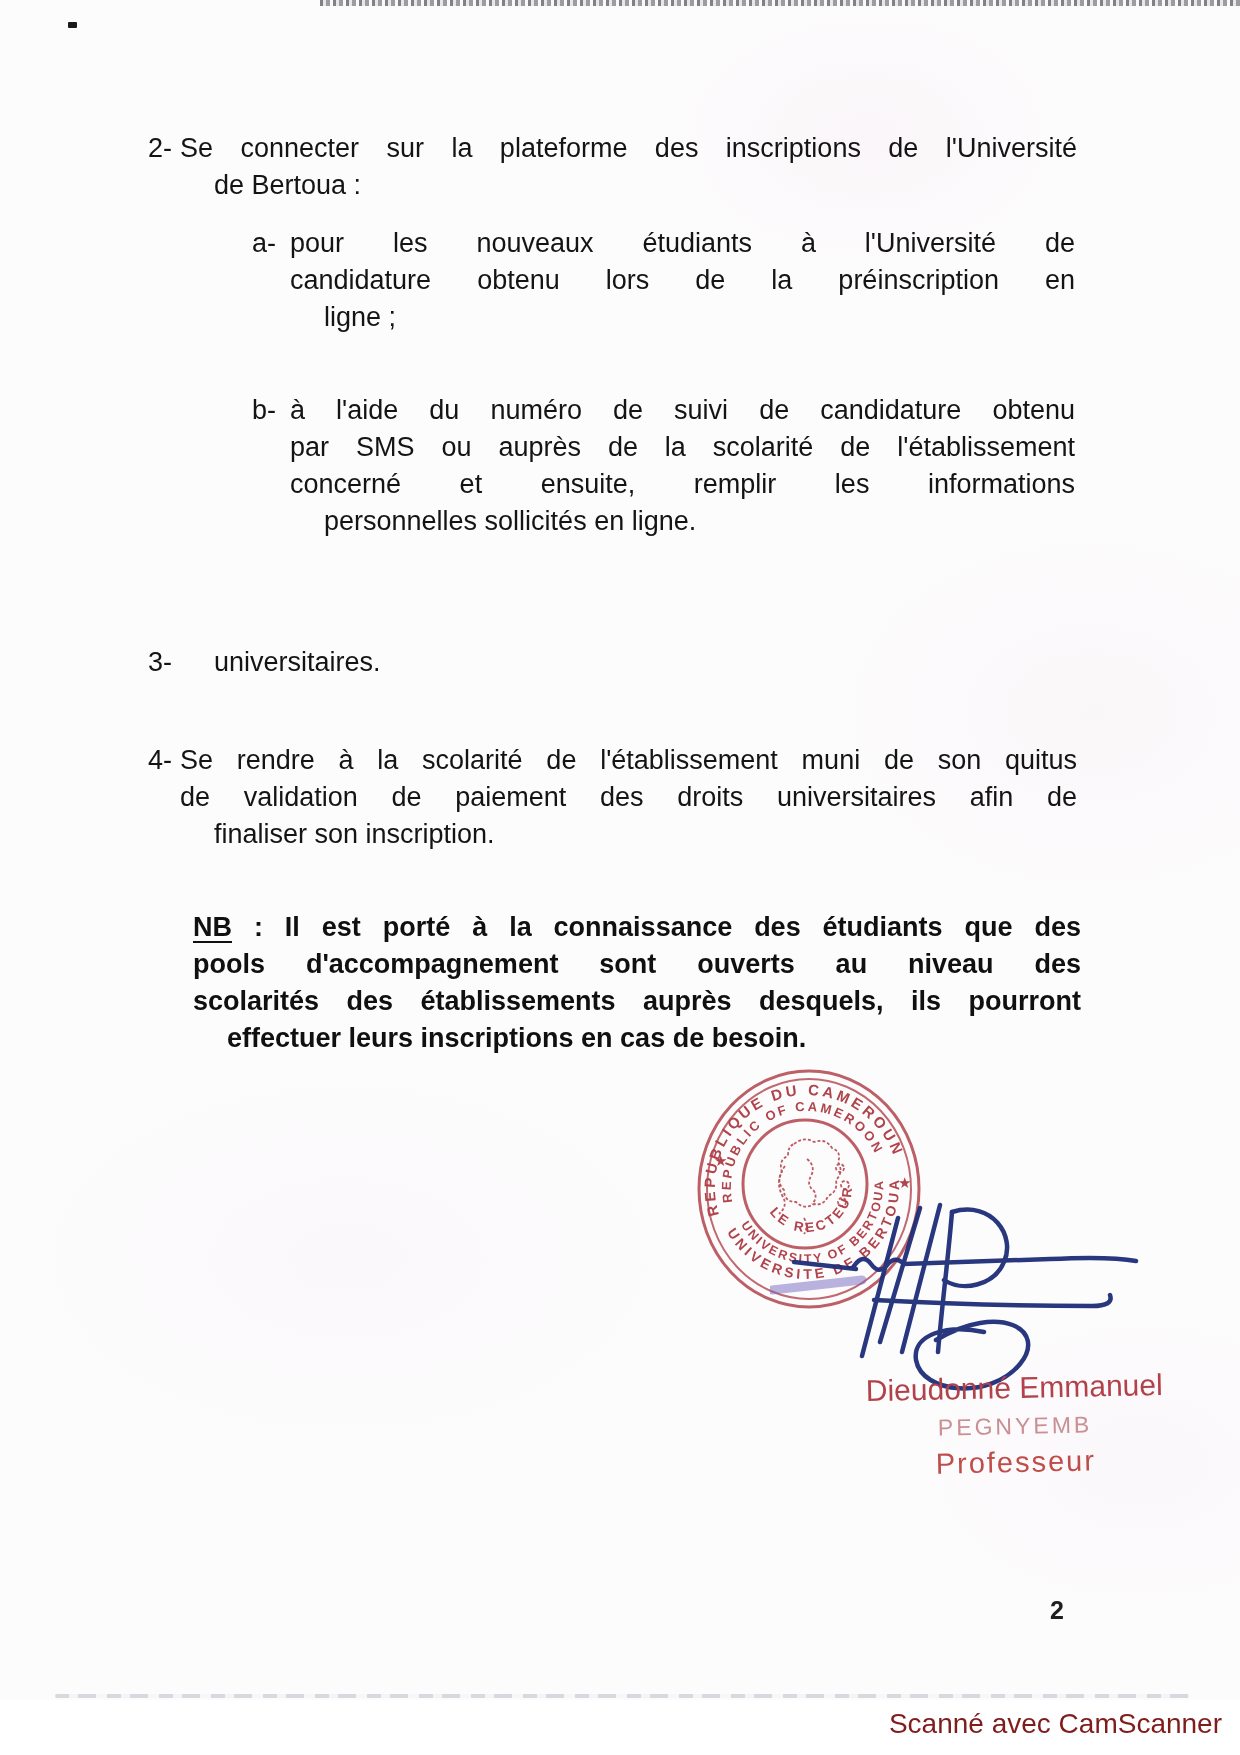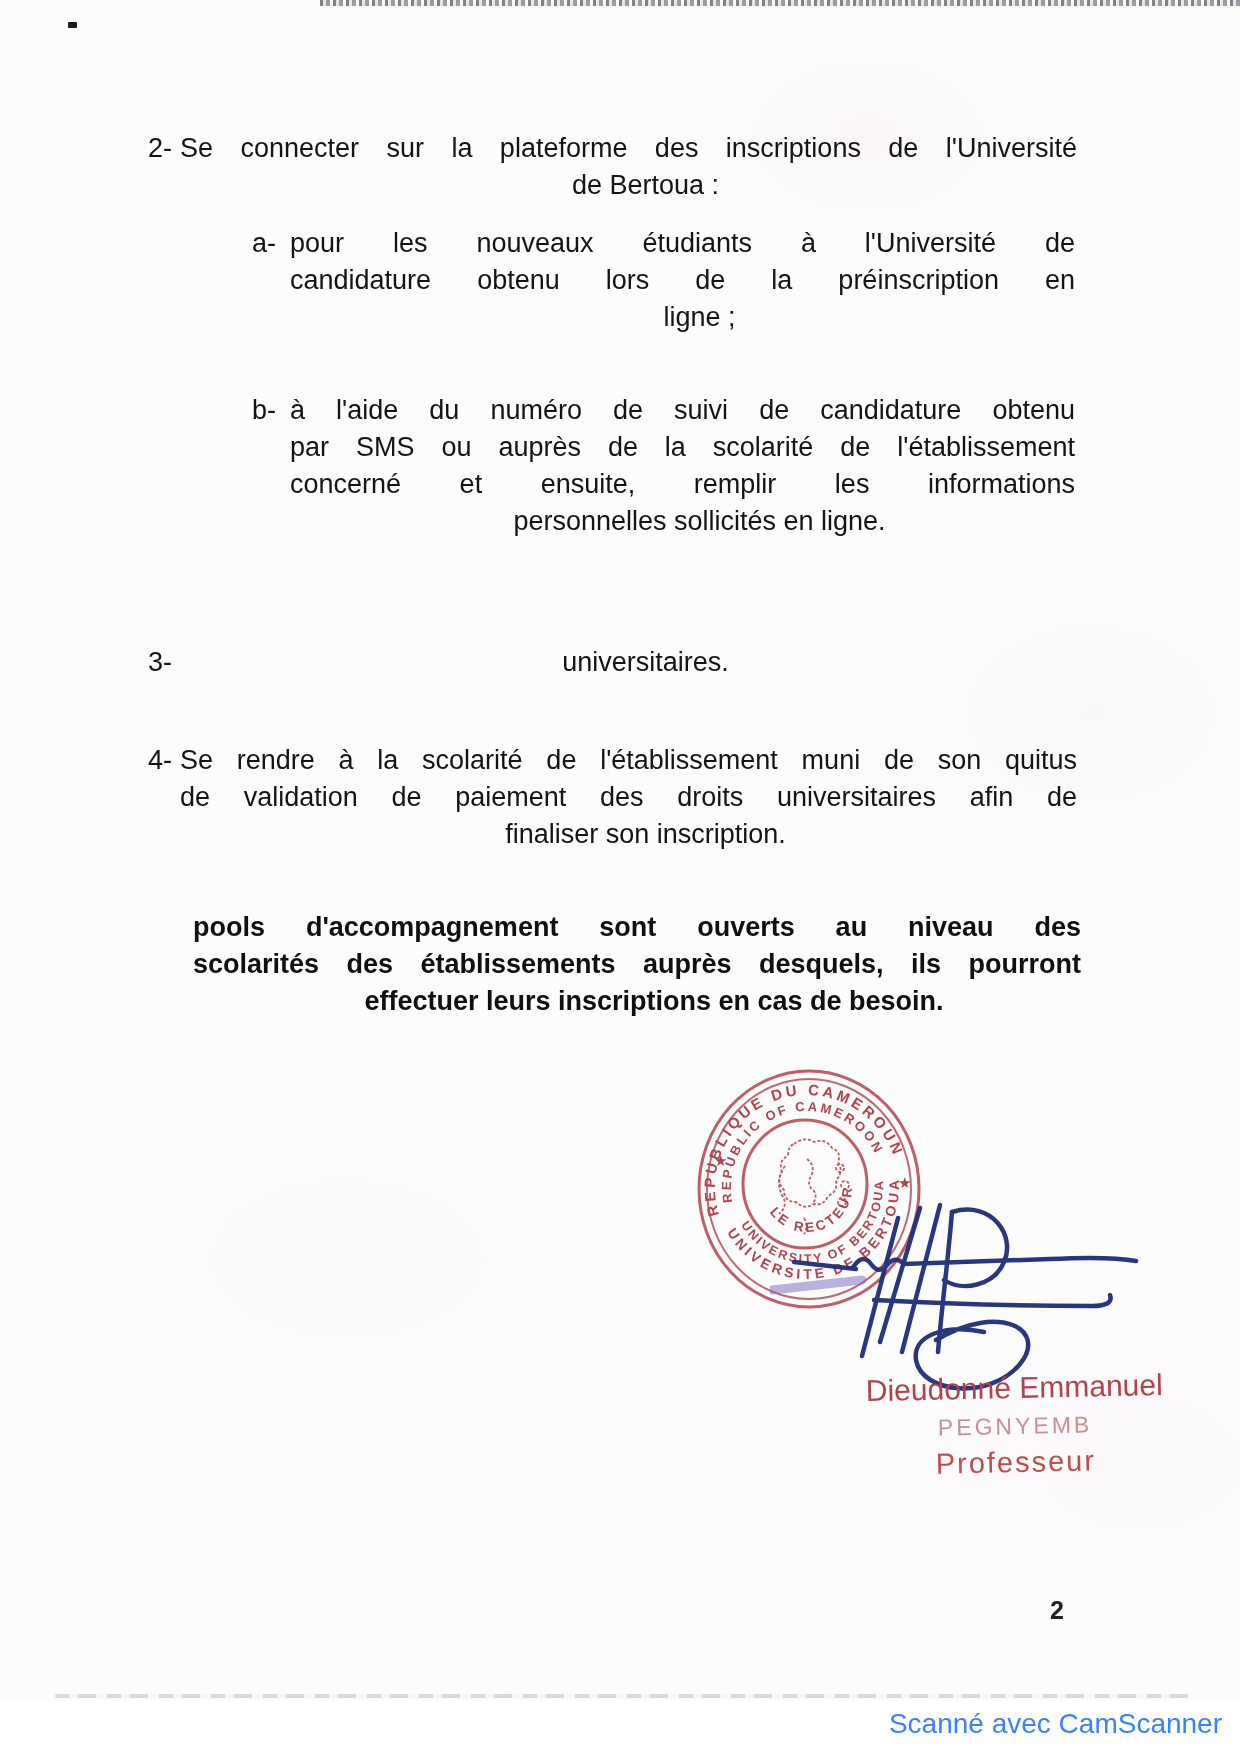--- a/index.html
+++ b/index.html
@@ -19,21 +19,21 @@
   .top-scan-band{
     position:absolute;left:320px;top:0;width:920px;height:6px;opacity:.8;
     background:repeating-linear-gradient(90deg,
       rgba(32,32,44,.70) 0 3px, rgba(32,32,44,.12) 3px 6px,
       rgba(32,32,44,.55) 6px 10px, rgba(240,240,240,.25) 10px 13px);
   }
   .ink-dot{position:absolute;left:68px;top:22px;width:9px;height:6px;background:#191919;border-radius:1px;}
   .para{position:absolute;color:#141414;font-size:27px;line-height:37px;}
   .para .marker{position:absolute;top:0;}
   .jline{text-align:justify;text-align-last:justify;}
-  .lline{text-align:center;margin-left:34px;}
+  .lline{text-align:left;margin-left:34px;}
   .lvl1{left:180px;width:897px;}
   .lvl1 .marker{left:-32px;}
   .lvl2{left:290px;width:785px;}
   .lvl2 .marker{left:-38px;}
   .nb-block{left:193px;width:888px;font-weight:700;color:#101010;}
   .nb-label{text-decoration:underline;text-underline-offset:5px;}
   .stamp-box{position:absolute;left:694px;top:1066px;width:232px;height:248px;opacity:.92;}
   .sig-box{position:absolute;left:770px;top:1090px;width:470px;height:310px;}
   .name-stamp{
     position:absolute;left:860px;top:1368px;width:310px;text-align:center;
@@ -42,21 +42,21 @@
   .name-stamp .l1{font-size:30px;line-height:40px;color:#b2424a;}
   .name-stamp .l2{font-size:23px;line-height:36px;color:#c98f93;letter-spacing:3px;}
   .name-stamp .l3{font-size:29px;line-height:36px;color:#bf4e4b;letter-spacing:2px;}
   .page-num{position:absolute;left:1050px;top:1596px;font-size:25px;font-weight:700;color:#202020;}
   .scan-edge{
     position:absolute;left:55px;top:1694px;width:1135px;height:4px;border-radius:2px;opacity:.9;
     background:repeating-linear-gradient(90deg,
       rgba(140,152,166,.38) 0 14px, rgba(182,192,202,.14) 14px 23px,
       rgba(118,134,150,.32) 23px 41px, rgba(200,208,216,.12) 41px 52px);
   }
-  .watermark{position:absolute;right:18px;top:1708px;font-size:28px;color:#3b82f6;}
+  .watermark{position:absolute;right:18px;top:1708px;font-size:28px;color:#7f1d1d;}
 </style>
 </head>
 <body>
 
 <div class="paper">
   <div class="top-scan-band"></div>
   <div class="ink-dot"></div>
 
   <div class="para lvl1" style="top:130px">
     <span class="marker">2-</span>
@@ -85,20 +85,21 @@
   </div>
 
   <div class="para lvl1" style="top:742px">
     <span class="marker">4-</span>
     <div class="jline">Se rendre à la scolarité de l'établissement muni de son quitus</div>
     <div class="jline">de validation de paiement des droits universitaires afin de</div>
     <div class="lline">finaliser son inscription.</div>
   </div>
 
   <div class="para nb-block" style="top:909px">
+    <div class="jline"><span class="nb-label">NB</span><span> : Il est porté à la connaissance des étudiants que des</span></div>
     <div class="jline">pools d'accompagnement sont ouverts au niveau des</div>
     <div class="jline">scolarités des établissements auprès desquels, ils pourront</div>
     <div class="lline">effectuer leurs inscriptions en cas de besoin.</div>
   </div>
 
   <svg class="stamp-box" viewBox="0 0 232 248">
     <g fill="none" stroke="#aa343c">
       <ellipse cx="115" cy="123" rx="110" ry="118" stroke-width="3" opacity=".85"></ellipse>
       <ellipse cx="115" cy="123" rx="102" ry="110" stroke-width="2" opacity=".8"></ellipse>
       <ellipse cx="111" cy="118" rx="62" ry="64" stroke-width="3" opacity=".85"></ellipse>

